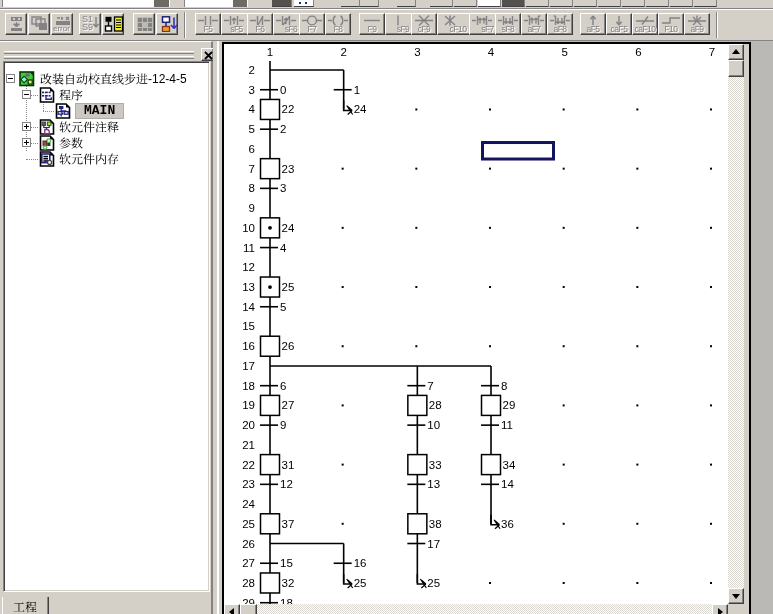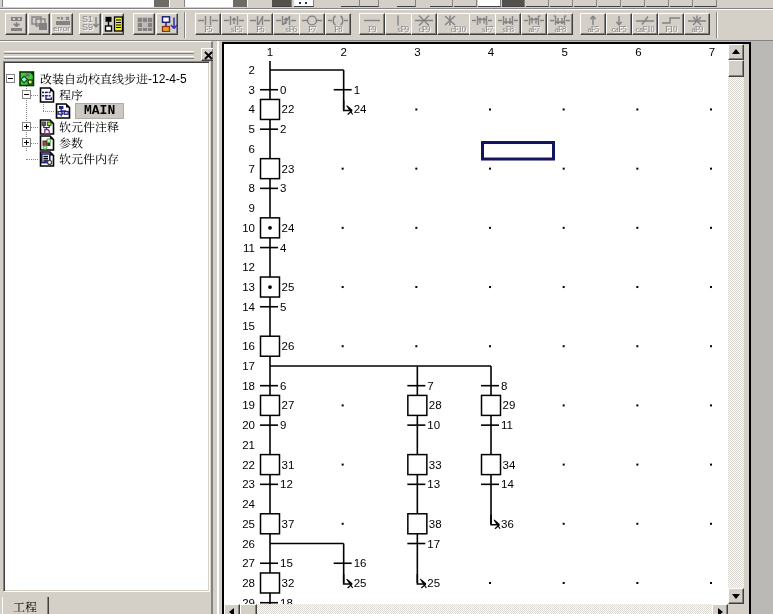--- a/index.html
+++ b/index.html
@@ -20,21 +20,21 @@
 
   
   #toolbar{left:0;top:9px;width:773px;height:32px;background:#d4d0c8;border-top:1px solid #fff;border-bottom:1px solid #848284;}
   .tbtn{position:absolute;top:3px;height:22px;background:#d4d0c8;
         border:1px solid;border-color:#fff #404040 #404040 #fff;
         box-shadow:inset -1px -1px 0 #848284, inset 1px 1px 0 #d4d0c8;}
   .tbtn svg{position:absolute;left:0;top:0;}
   .tb-sep{position:absolute;top:2px;height:26px;width:2px;border-left:1px solid #848284;border-right:1px solid #fff;}
   .sym-label{position:absolute;left:0;right:0;top:11px;text-align:center;
      font-size:8.5px;line-height:9px;color:#848284;text-shadow:1px 1px 0 #fff;
-     font-family:Liberation Serif, serif;letter-spacing:-0.5px;}
+     font-family:Liberation Sans, sans-serif;letter-spacing:-0.5px;}
 
   
   #main{left:0;top:41px;width:773px;height:573px;background:#bab9b6;}
 
   
   #dockpanel{left:0;top:0;width:213px;height:573px;background:#d4d0c8;
      border-top:1px solid #fff;border-right:2px solid #848284;}
   .grip{position:absolute;left:4px;width:190px;height:3px;background:#d4d0c8;
         border-top:1px solid #fff;border-bottom:1px solid #848284;}
   #dock-close{left:201px;top:6px;width:13px;height:13px;background:#d4d0c8;

